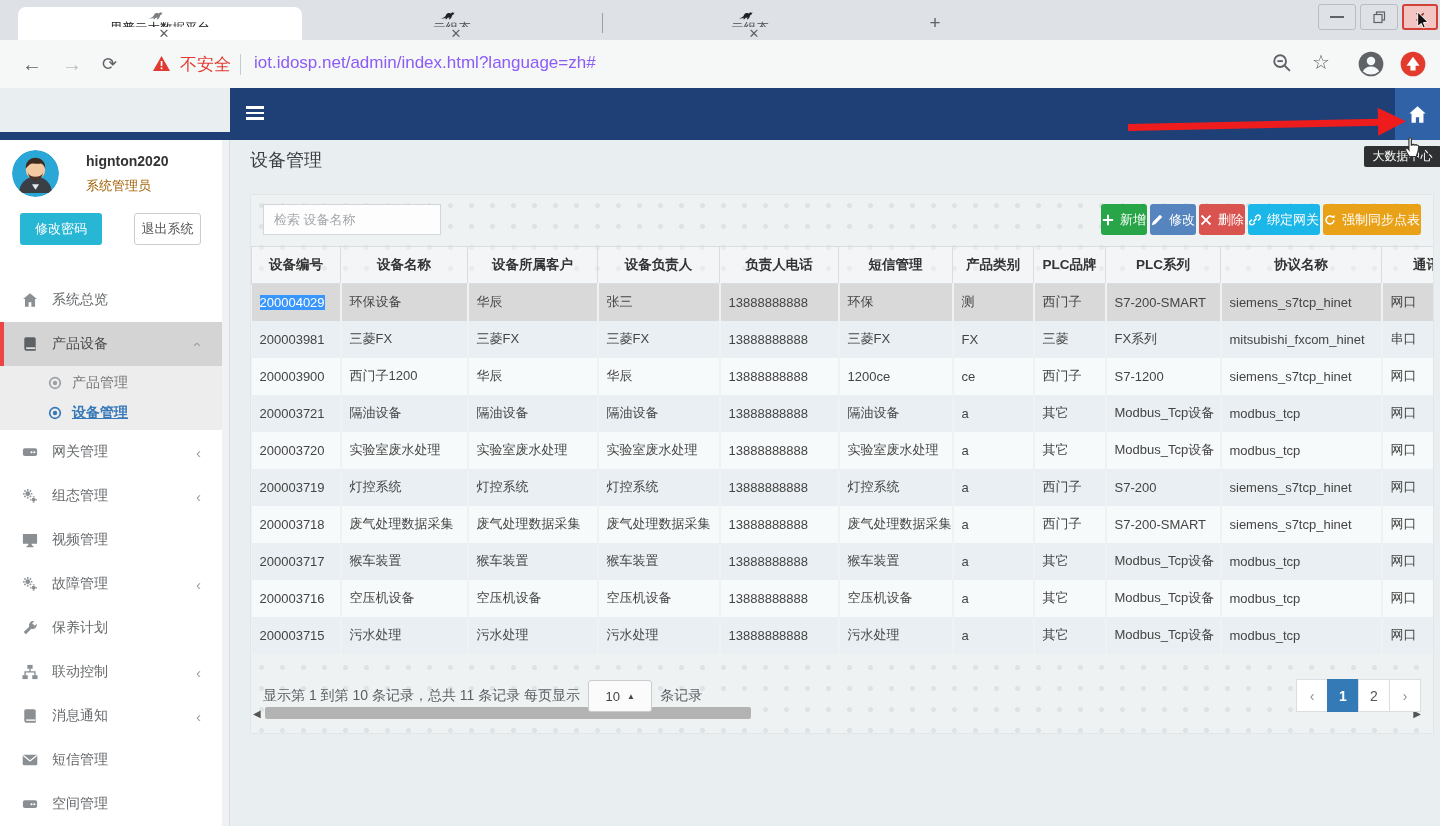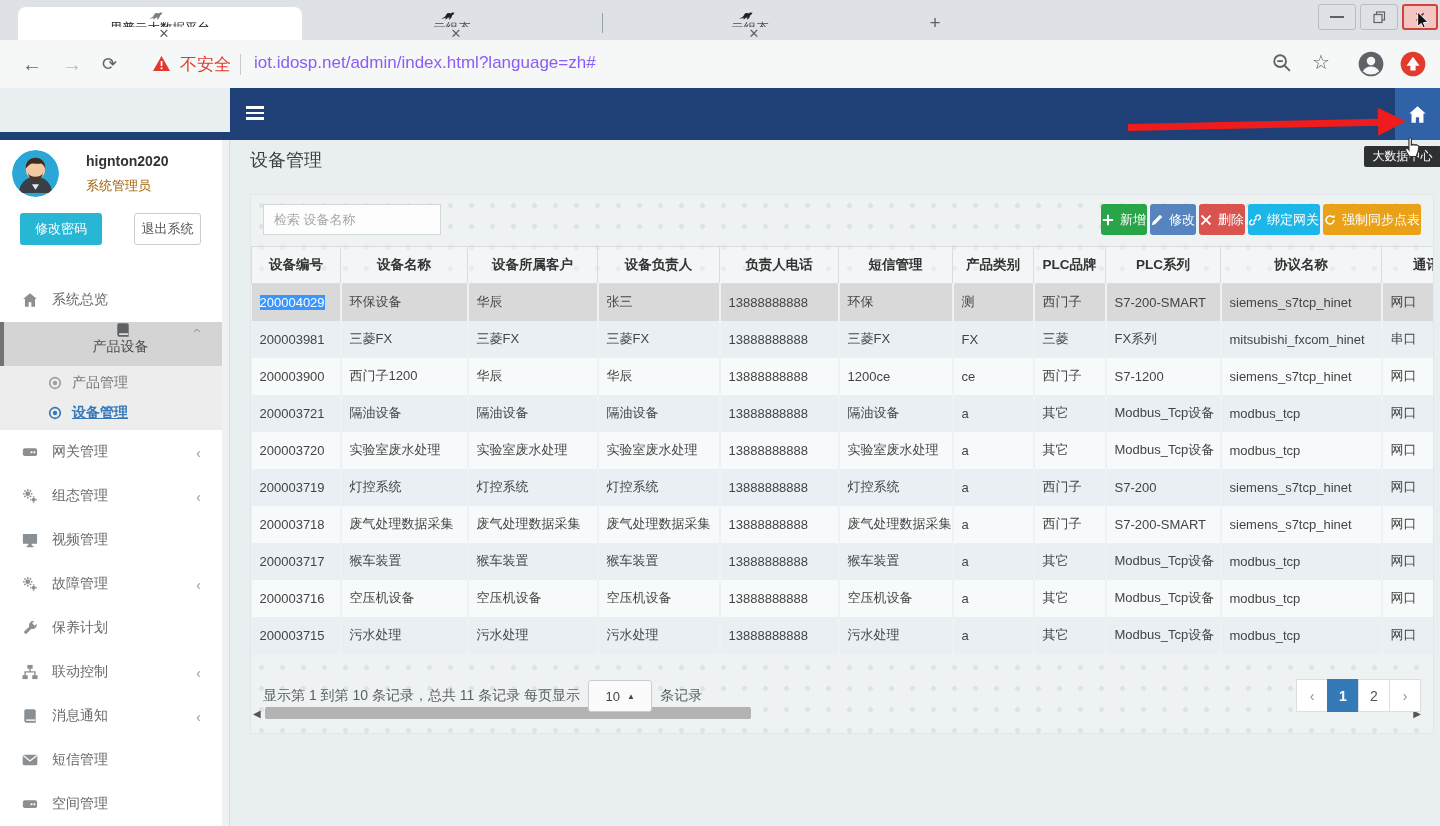--- a/index.html
+++ b/index.html
@@ -67,21 +67,21 @@
   #btn-chpwd{position:absolute;left:20px;top:73px;width:82px;height:32px;background:#28b6d5;color:#fff;
              font-size:13px;border:none;border-radius:3px;text-align:center;line-height:32px;}
   #btn-logout{position:absolute;left:134px;top:73px;width:67px;height:32px;background:#fff;color:#555;
               font-size:13px;border:1px solid #c9cdd0;border-radius:3px;box-sizing:border-box;text-align:center;line-height:30px;}
   #menu{position:absolute;left:0;top:138px;width:223px;}
   .m-item{position:relative;height:44px;display:flex;align-items:center;color:#676a6c;font-size:14px;}
   .m-item .ic{width:16px;height:16px;margin-left:22px;color:#8a8f93;}
   .m-item .m-label{margin-left:14px;}
   .m-item .chev{position:absolute;right:22px;color:#9aa0a4;font-size:15px;}
   .m-item .chev.down{transform:rotate(90deg);}
-  .m-item.active{background:#d4d4d4;border-left:4px solid #737373;color:#4a4d4f;flex-direction:column;}
+  .m-item.active{background:#d4d4d4;border-left:4px solid #ef4444;color:#4a4d4f;}
   .m-item.active .ic{margin-left:18px;color:#5d6164;}
   .submenu{background:#ededee;padding:2px 0;}
   .sm-item{height:30px;display:flex;align-items:center;font-size:14px;color:#777;}
   .sm-item .ic{width:14px;height:14px;margin-left:48px;color:#9aa0a4;}
   .sm-item .m-label{margin-left:10px;}
   .sm-item.active{color:#3779b8;}
   .sm-item.active .ic{color:#3779b8;}
   .sm-item.active .m-label{text-decoration:underline;font-weight:bold;}
 
   

